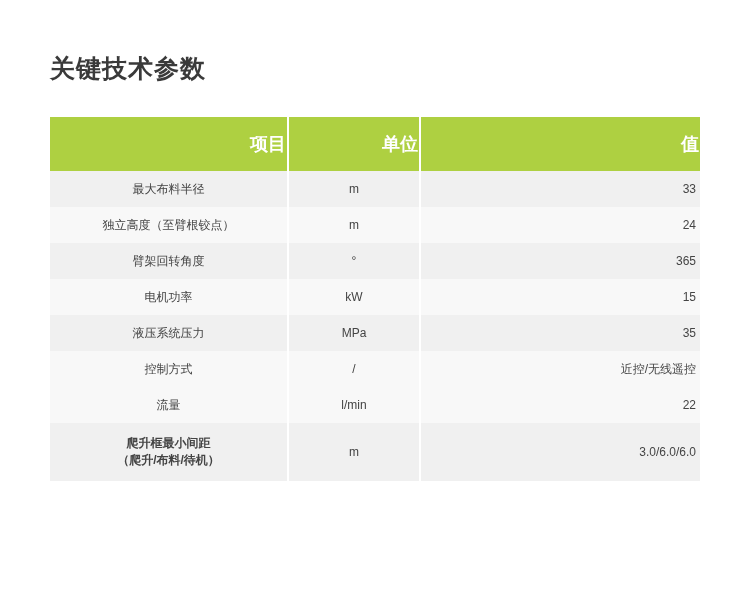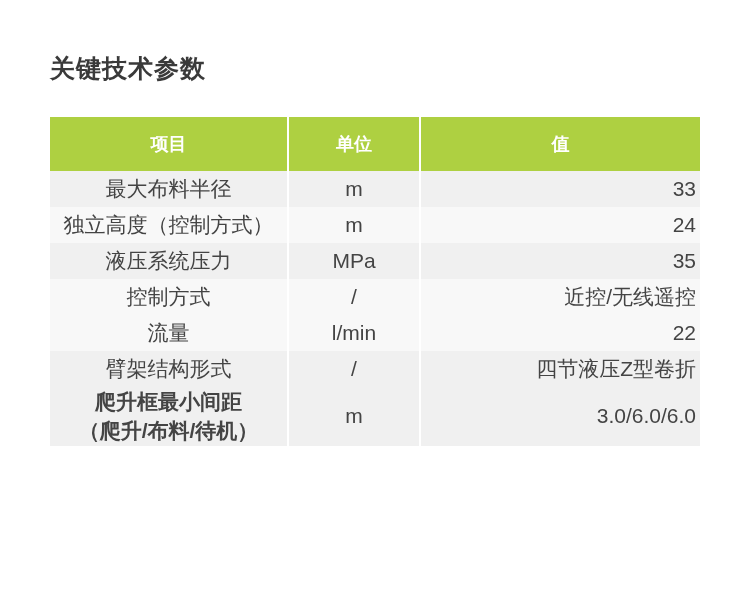--- a/index.html
+++ b/index.html
@@ -34,30 +34,31 @@
     left: 50px;
     top: 117px;
     width: 650px;
     border-collapse: collapse;
     table-layout: fixed;
   }
   .spec-table th, .spec-table td {
     border: none;
     text-align: center;
     vertical-align: middle;
-    font-size: 21px;
+    font-size: 12px;
     color: #444444;
   }
   .spec-table thead th {
     background: #aed041;
     color: #ffffff;
     font-size: 18px;
     font-weight: bold;
     height: 52px;
     border-right: 2px solid #ffffff;
+    text-align: right;
   }
   .spec-table thead th:last-child {
     border-right: none;
   }
   .col-item { width: 238px; }
   .col-unit { width: 132px; }
   .col-value { width: 280px; }
 
   .spec-table tbody td {
     height: 36px;
@@ -104,44 +105,49 @@
         <th>值</th>
       </tr>
     </thead>
     <tbody>
       <tr class="odd">
         <td>最大布料半径</td>
         <td>m</td>
         <td>33</td>
       </tr>
       <tr class="even">
-        <td>独立高度（控制方式）</td>
+        <td>独立高度（至臂根铰点）</td>
         <td>m</td>
         <td>24</td>
+      </tr>
+      <tr class="odd">
+        <td>臂架回转角度</td>
+        <td>°</td>
+        <td>365</td>
+      </tr>
+      <tr class="even">
+        <td>电机功率</td>
+        <td>kW</td>
+        <td>15</td>
       </tr>
       <tr class="odd">
         <td>液压系统压力</td>
         <td>MPa</td>
         <td>35</td>
       </tr>
       <tr class="even">
         <td>控制方式</td>
         <td>/</td>
         <td>近控/无线遥控</td>
       </tr>
       <tr class="even">
         <td>流量</td>
         <td>l/min</td>
         <td>22</td>
       </tr>
-      <tr class="odd">
-        <td>臂架结构形式</td>
-        <td>/</td>
-        <td>四节液压Z型卷折</td>
-      </tr>
       <tr class="odd tall">
         <td>
           <span class="cell-multiline">爬升框最小间距</span>
           <span class="cell-multiline">（爬升/布料/待机）</span>
         </td>
         <td>m</td>
         <td>3.0/6.0/6.0</td>
       </tr>
     </tbody>
   </table>

